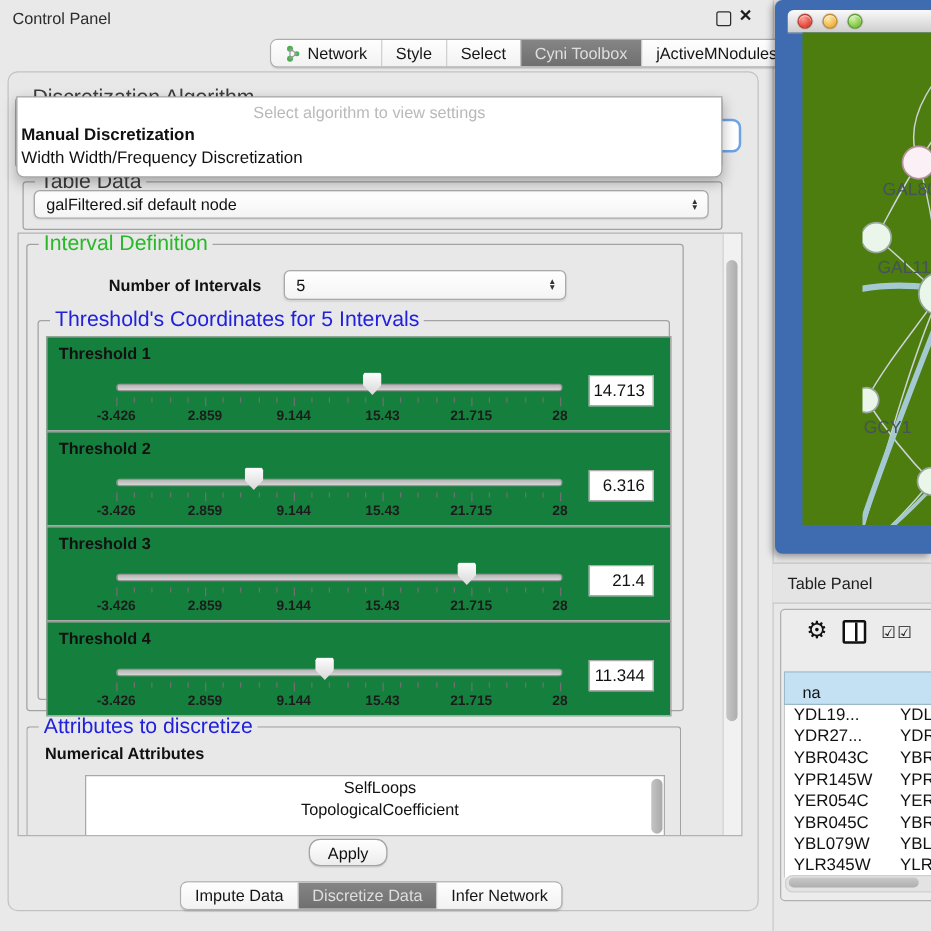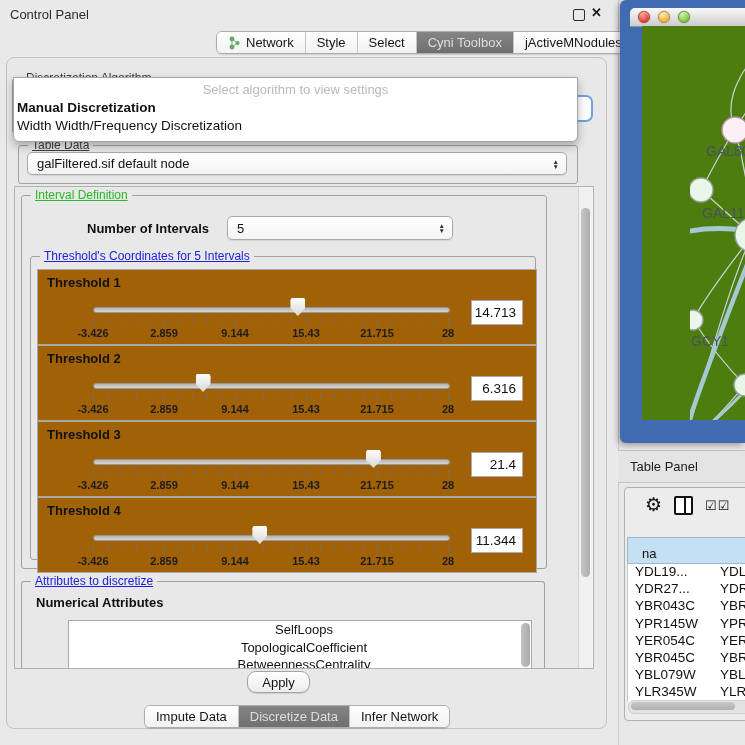--- a/index.html
+++ b/index.html
@@ -20,21 +20,21 @@
            background:#fdfdfd;box-shadow:0 1px 1px rgba(0,0,0,.12);}
   .seg{display:flex;align-items:center;justify-content:center;padding:0 11px;font-size:13px;
        color:#151515;background:linear-gradient(#fefefe,#f2f2f2);border-right:1px solid #c4c4c4;cursor:default;white-space:nowrap;}
   .seg:last-child{border-right:none;}
   .seg.selected{background:linear-gradient(#858585,#6f6f6f);color:#dedede;justify-content:center;}
   .seg .tabicon{margin-right:5px;display:inline-flex;}
 
   #outer-box{left:6px;top:57px;width:599px;height:670px;border:1px solid #c2c2c2;border-radius:8px;background:#e8e8e8;}
 
   .grp{position:absolute;border:1px solid #a2a2a2;border-radius:3px;}
-  .grp-title{position:absolute;top:-8px;left:9px;background:#e8e8e8;padding:0 4px;font-size:12px;line-height:14px;white-space:nowrap;text-decoration:underline;}
+  .grp-title{position:absolute;top:-8px;left:9px;background:#e8e8e8;padding:0 4px;font-size:17px;line-height:14px;white-space:nowrap;}
   .t-green{color:#28b828;}
   .t-blue{color:#2121dd;}
   .t-dark{color:#3c3c3c;}
 
   
   #algo-popup{left:13px;top:77px;width:563px;height:63px;background:#fff;border:1px solid #a5a5a5;
               border-radius:0 0 6px 6px;box-shadow:0 4px 10px rgba(0,0,0,.28);z-index:50;}
   #algo-hint{position:absolute;left:0;top:4px;width:100%;text-align:center;font-size:13px;color:#b9b9b9;}
   .algo-opt{position:absolute;left:3px;font-size:13.5px;color:#111;white-space:nowrap;}
   #algo-opt-0{top:22px;font-weight:bold;}
@@ -45,21 +45,21 @@
          display:flex;align-items:center;font-size:13px;color:#111;padding-left:9px;box-shadow:0 1px 1px rgba(0,0,0,.08);}
   .combo .arrows{position:absolute;right:7px;top:50%;transform:translateY(-50%);display:flex;flex-direction:column;line-height:5px;font-size:6.5px;color:#333;}
 
   
   #viewport{left:14px;top:186px;width:578px;height:481px;border:1px solid #b2b2b2;background:#e8e8e8;overflow:hidden;}
   #vscroll{position:absolute;right:0;top:0;bottom:0;width:14px;background:#f1f1f1;border-left:1px solid #cfcfcf;}
   #vscroll .thumb{position:absolute;left:2px;top:21px;width:9px;height:369px;border-radius:5px;
                   background:linear-gradient(90deg,#c6c6c6,#adadad);}
 
   
-  .thr-row{position:absolute;left:6px;width:498px;height:74px;border:1px solid #a8a8a8;background:#a16207;}
+  .thr-row{position:absolute;left:6px;width:498px;height:74px;border:1px solid #a8a8a8;background:#15803d;}
   .thr-label{position:absolute;left:9px;top:5px;font-size:13px;font-weight:bold;color:#111;}
   .track{position:absolute;left:55px;top:37px;width:355px;height:4px;border-radius:3px;
          background:linear-gradient(#b5b5b5,#d6d6d6);border:1px solid #979797;}
   .handle{position:absolute;top:28px;width:15px;height:18px;
           background:linear-gradient(#fdfdfd,#d8d8d8);
           clip-path:polygon(8% 0,92% 0,100% 12%,100% 55%,50% 100%,0 55%,0 12%);
           filter:drop-shadow(0 0 1px #7d7d7d);}
   .tick{position:absolute;top:48px;width:1px;height:4px;background:#6f6f6f;}
   .tick.major{height:7px;}
   .scale-label{position:absolute;top:57px;width:56px;text-align:center;font-size:11px;font-weight:bold;color:#1c1c1c;}
@@ -347,21 +347,20 @@
         </div>
       </div>
 
       <div class="grp" style="left:6px;top:394px;width:522px;height:92px;border-bottom:none;">
         <div class="grp-title t-blue">Attributes to discretize</div>
         <div class="abs" style="left:14px;top:13px;font-size:13px;font-weight:bold;color:#111;">Numerical Attributes</div>
         <div id="attr-list">
           <div id="attr-items">
               <div class="attr-item">SelfLoops</div>
               <div class="attr-item">TopologicalCoefficient</div>
-              <div class="attr-item">BetweennessCentrality</div>
             </div>
           <div id="attr-scroll"></div>
         </div>
       </div>
 
       <div id="vscroll">
           <div class="thumb"></div>
         </div>
     </div>
 

